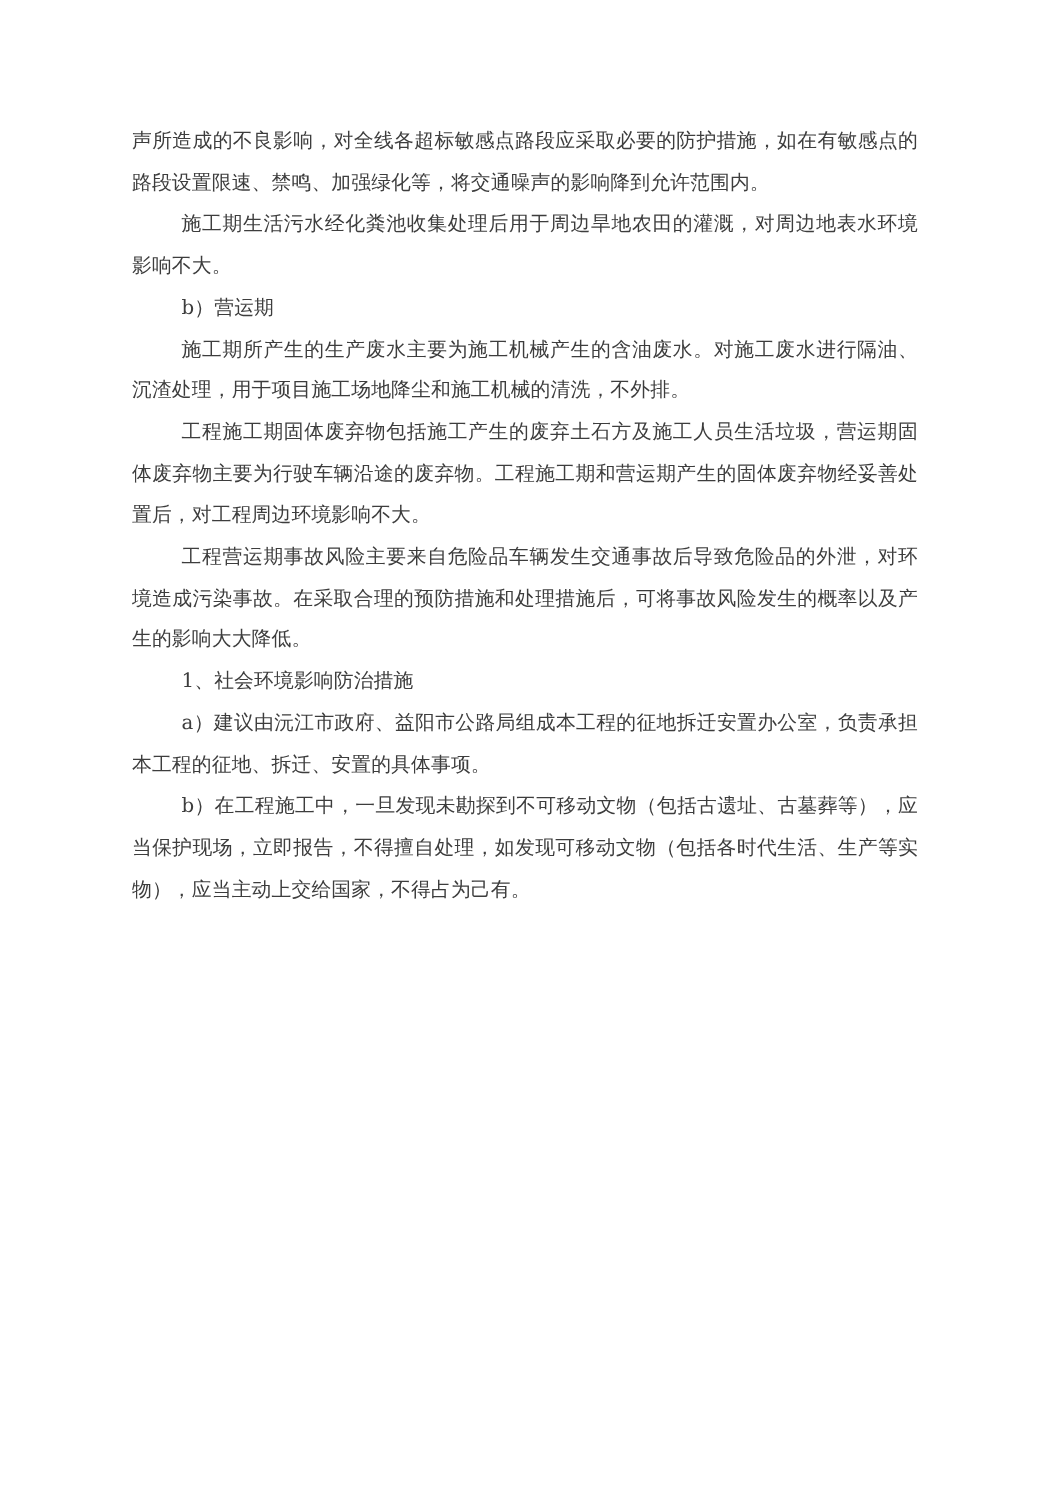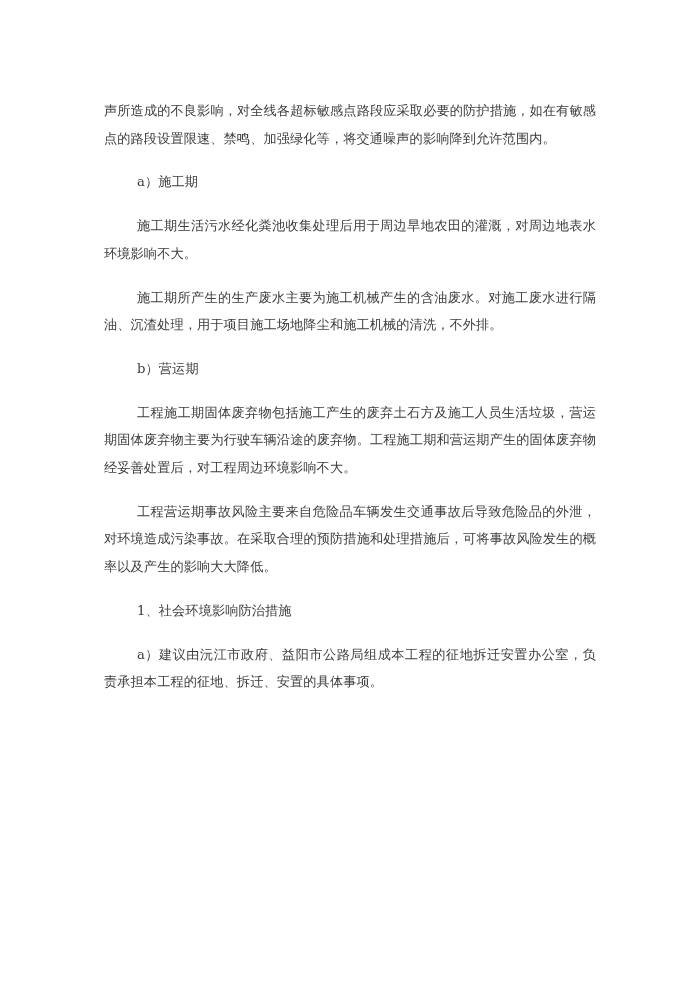--- a/index.html
+++ b/index.html
@@ -14,43 +14,43 @@
     background: #ffffff;
     overflow: hidden;
   }
   .content {
     position: absolute;
     left: 88px;
     top: 81px;
     width: 524px;
   }
   .para {
-    margin: 16px;
+    margin: 0;
     padding: 0;
     font-family: "DejaVu Serif", "Liberation Serif", serif;
     font-size: 13.2px;
     line-height: 27.7px;
     color: #3d3d3d;
     text-align: justify;
     text-justify: inter-character;
     letter-spacing: 0.1px;
     word-break: break-all;
   }
   .para.indent {
     text-indent: 2.5em;
   }
 </style>
 </head>
 <body>
 
 <div class="page">
   <div class="content" id="doc-body">
       <p class="para">声所造成的不良影响，对全线各超标敏感点路段应采取必要的防护措施，如在有敏感点的路段设置限速、禁鸣、加强绿化等，将交通噪声的影响降到允许范围内。</p>
-      <p class="para indent">a）施工期</p>
       <p class="para indent">施工期生活污水经化粪池收集处理后用于周边旱地农田的灌溉，对周边地表水环境影响不大。</p>
+      <p class="para indent">b）营运期</p>
       <p class="para indent">施工期所产生的生产废水主要为施工机械产生的含油废水。对施工废水进行隔油、沉渣处理，用于项目施工场地降尘和施工机械的清洗，不外排。</p>
-      <p class="para indent">b）营运期</p>
       <p class="para indent">工程施工期固体废弃物包括施工产生的废弃土石方及施工人员生活垃圾，营运期固体废弃物主要为行驶车辆沿途的废弃物。工程施工期和营运期产生的固体废弃物经妥善处置后，对工程周边环境影响不大。</p>
       <p class="para indent">工程营运期事故风险主要来自危险品车辆发生交通事故后导致危险品的外泄，对环境造成污染事故。在采取合理的预防措施和处理措施后，可将事故风险发生的概率以及产生的影响大大降低。</p>
       <p class="para indent">1、社会环境影响防治措施</p>
       <p class="para indent">a）建议由沅江市政府、益阳市公路局组成本工程的征地拆迁安置办公室，负责承担本工程的征地、拆迁、安置的具体事项。</p>
+      <p class="para indent">b）在工程施工中，一旦发现未勘探到不可移动文物（包括古遗址、古墓葬等），应当保护现场，立即报告，不得擅自处理，如发现可移动文物（包括各时代生活、生产等实物），应当主动上交给国家，不得占为己有。</p>
     </div>
 </div>
 
 </body></html>

